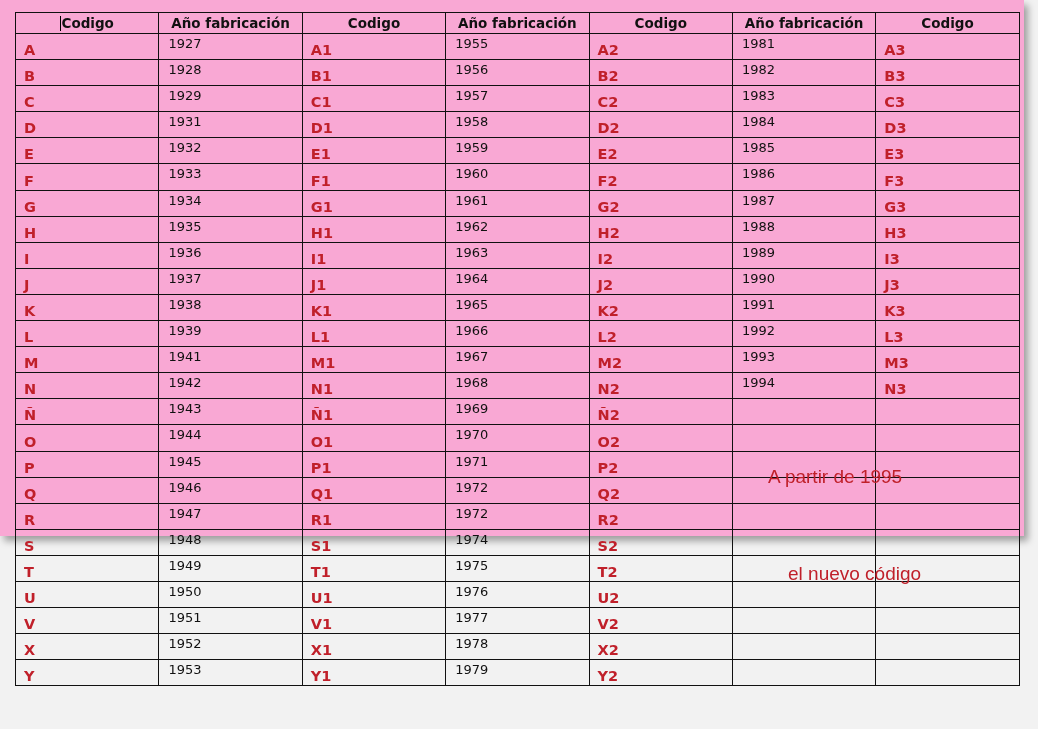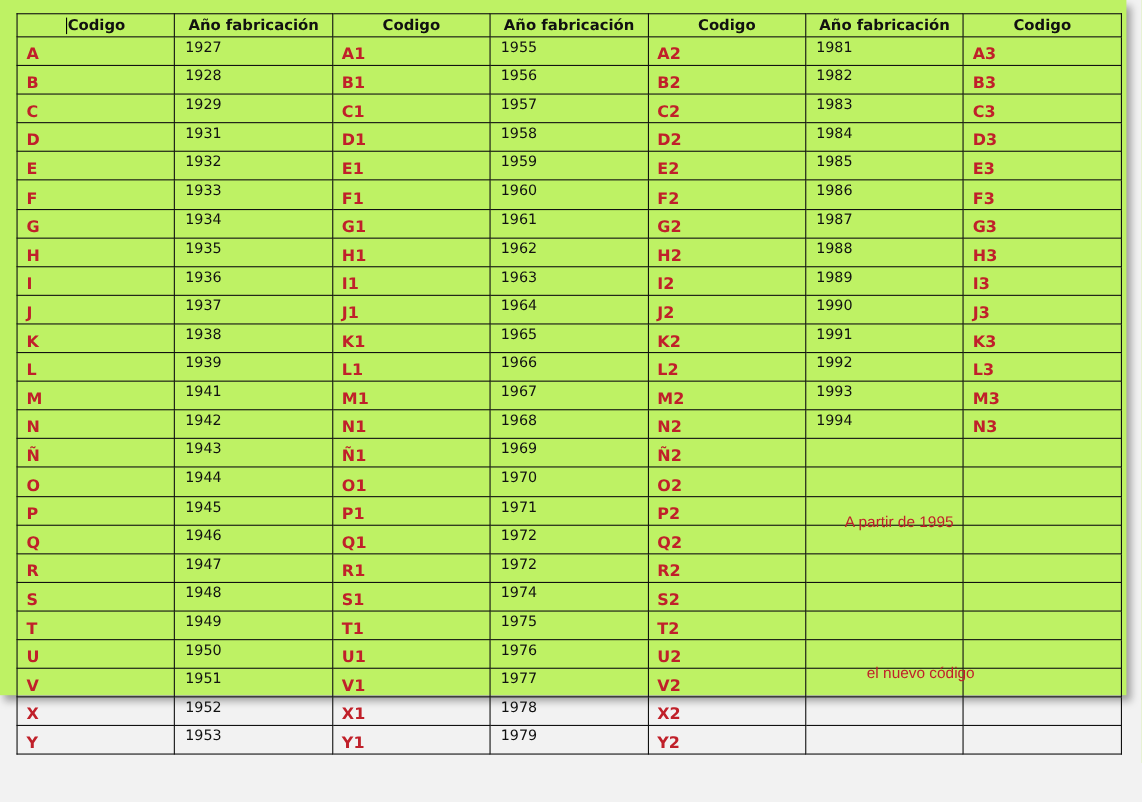--- a/index.html
+++ b/index.html
@@ -1,25 +1,25 @@
 <!DOCTYPE html>
 <html><head>
 <meta charset="utf-8">
 <style>
   html,body{margin:0;padding:0;}
   body{width:1038px;height:729px;background:#f2f2f2;position:relative;overflow:hidden;font-family:"Liberation Sans",sans-serif;}
-  .page{position:absolute;left:0;top:0;width:1024px;height:632px;background:#bef264;box-shadow:4px 5px 7px rgba(0,0,0,0.35);}
+  .page{position:absolute;left:0;top:0;width:1024px;height:536px;background:#f9a8d4;box-shadow:4px 5px 7px rgba(0,0,0,0.35);}
   table{position:absolute;left:15px;top:12px;border-collapse:collapse;table-layout:fixed;}
   td,th{border:1.3px solid #111;padding:0;height:23.1px;overflow:hidden;white-space:nowrap;}
   col{width:143.4px;}
   th{font-family:"DejaVu Sans",sans-serif;font-size:13.5px;font-weight:bold;color:#111;height:20px;text-align:center;vertical-align:middle;}
   td.code{color:#c0202a;font-family:"DejaVu Sans",sans-serif;font-weight:bold;font-size:14.5px;padding-left:8px;vertical-align:bottom;padding-bottom:1px;}
   td.year{color:#111;font-family:"DejaVu Sans",sans-serif;font-size:13px;padding-left:9px;vertical-align:top;padding-top:2px;}
   .cursor{display:inline-block;width:1px;height:15px;background:#000;vertical-align:middle;margin-right:0;}
-  .note{position:absolute;color:#c0202a;font-family:"Liberation Sans",sans-serif;font-size:14px;white-space:nowrap;}
+  .note{position:absolute;color:#c0202a;font-family:"Liberation Sans",sans-serif;font-size:19px;white-space:nowrap;}
 </style>
 </head>
 <body>
 
 <div class="page">
   <table>
     <colgroup>
         <col>
         <col>
         <col>
@@ -262,14 +262,14 @@
           <td class="code">Y1</td>
           <td class="year">1979</td>
           <td class="code">Y2</td>
           <td class="year"></td>
           <td class="code"></td>
         </tr>
       </tbody>
   </table>
 
   <div class="note" style="left:768px;top:466px;">A partir de 1995</div>
-  <div class="note" style="left:788px;top:563px;margin-top:40px;">el nuevo código</div>
+  <div class="note" style="left:788px;top:563px;">el nuevo código</div>
 </div>
 
 </body></html>

